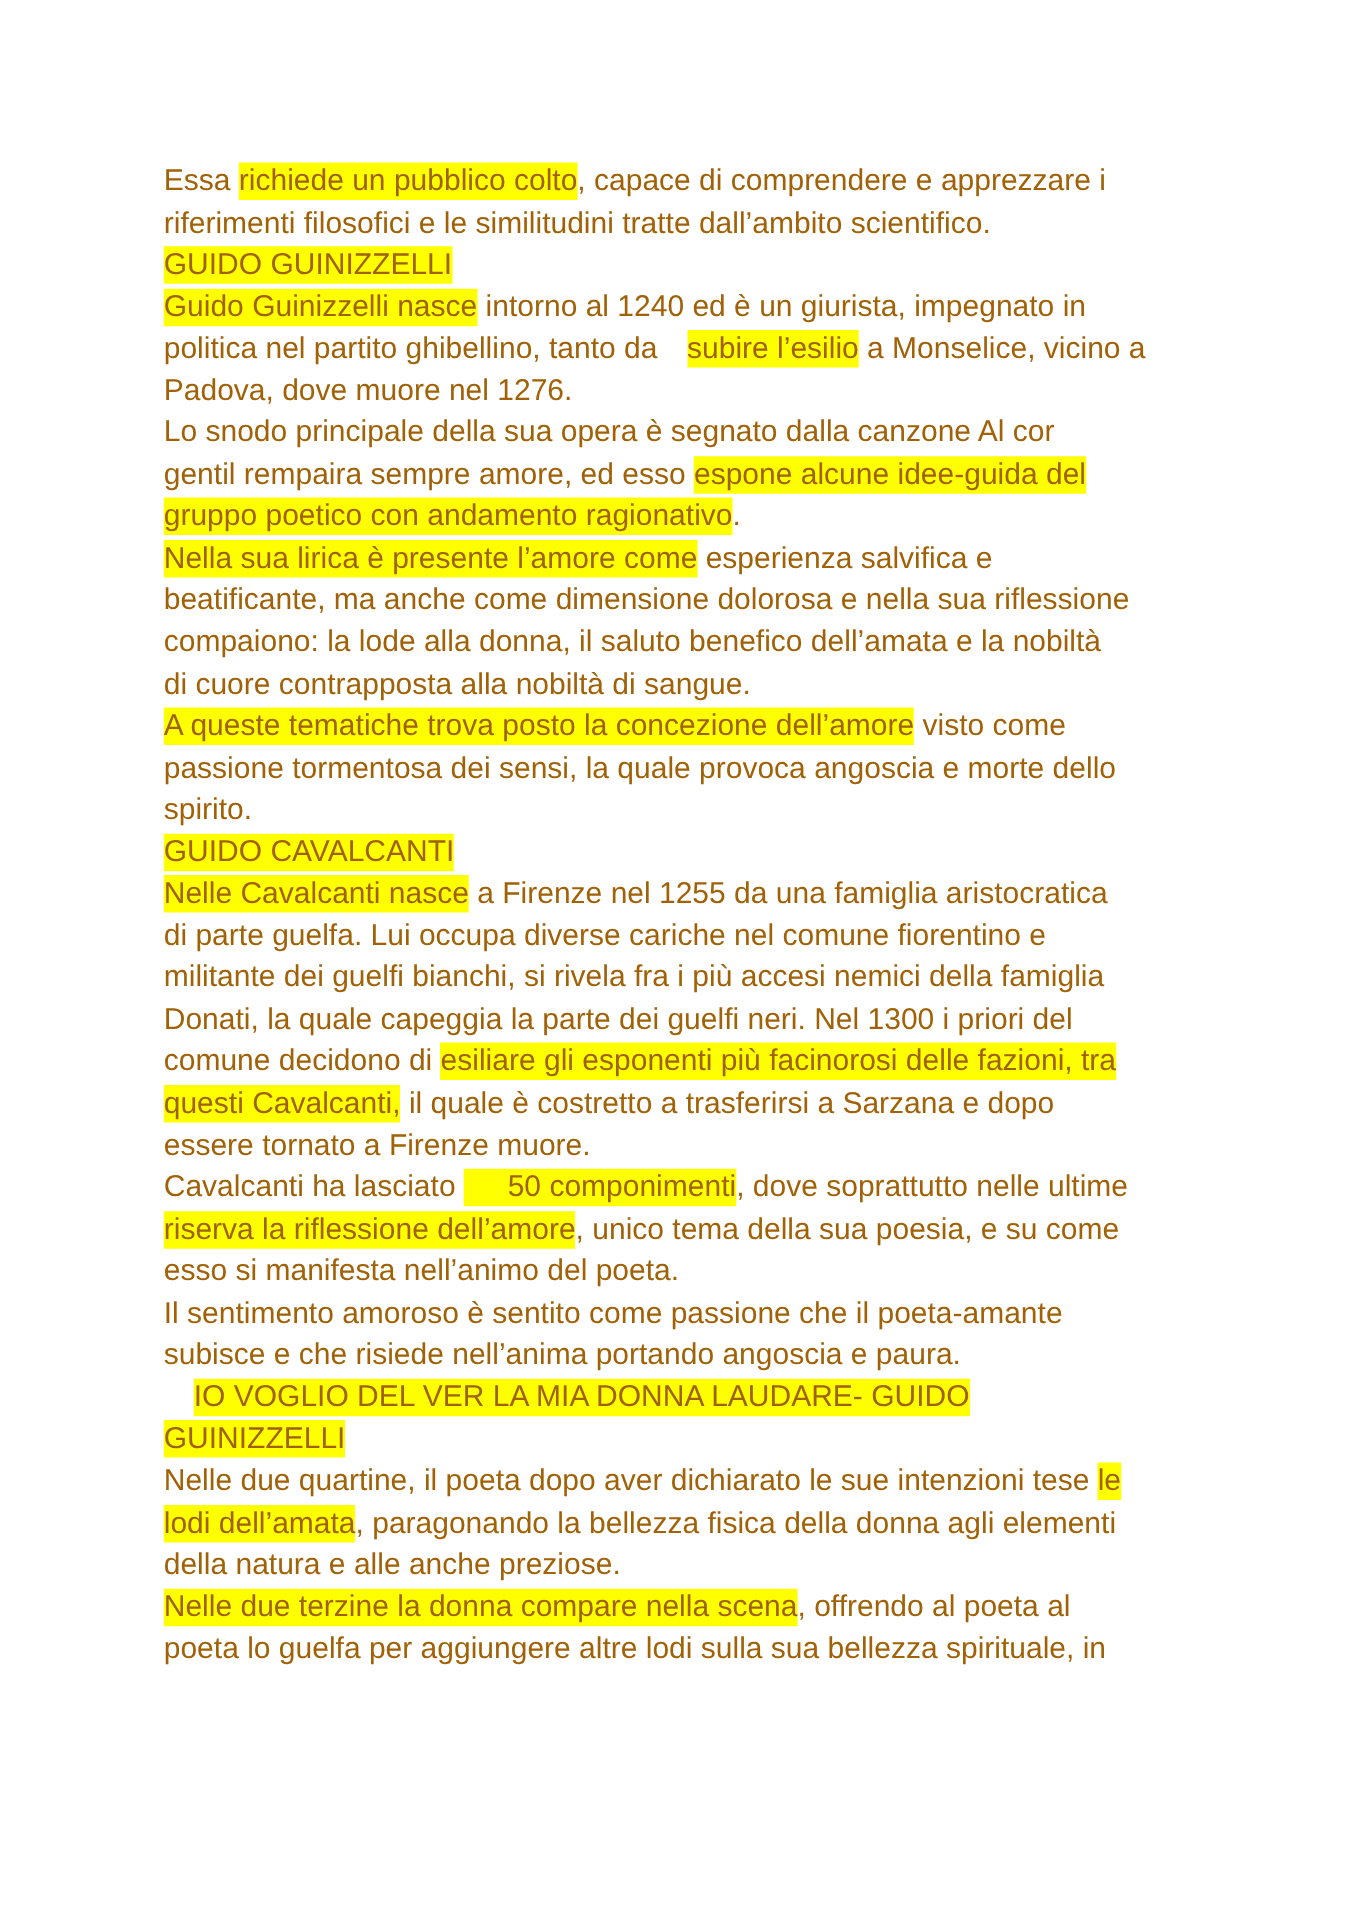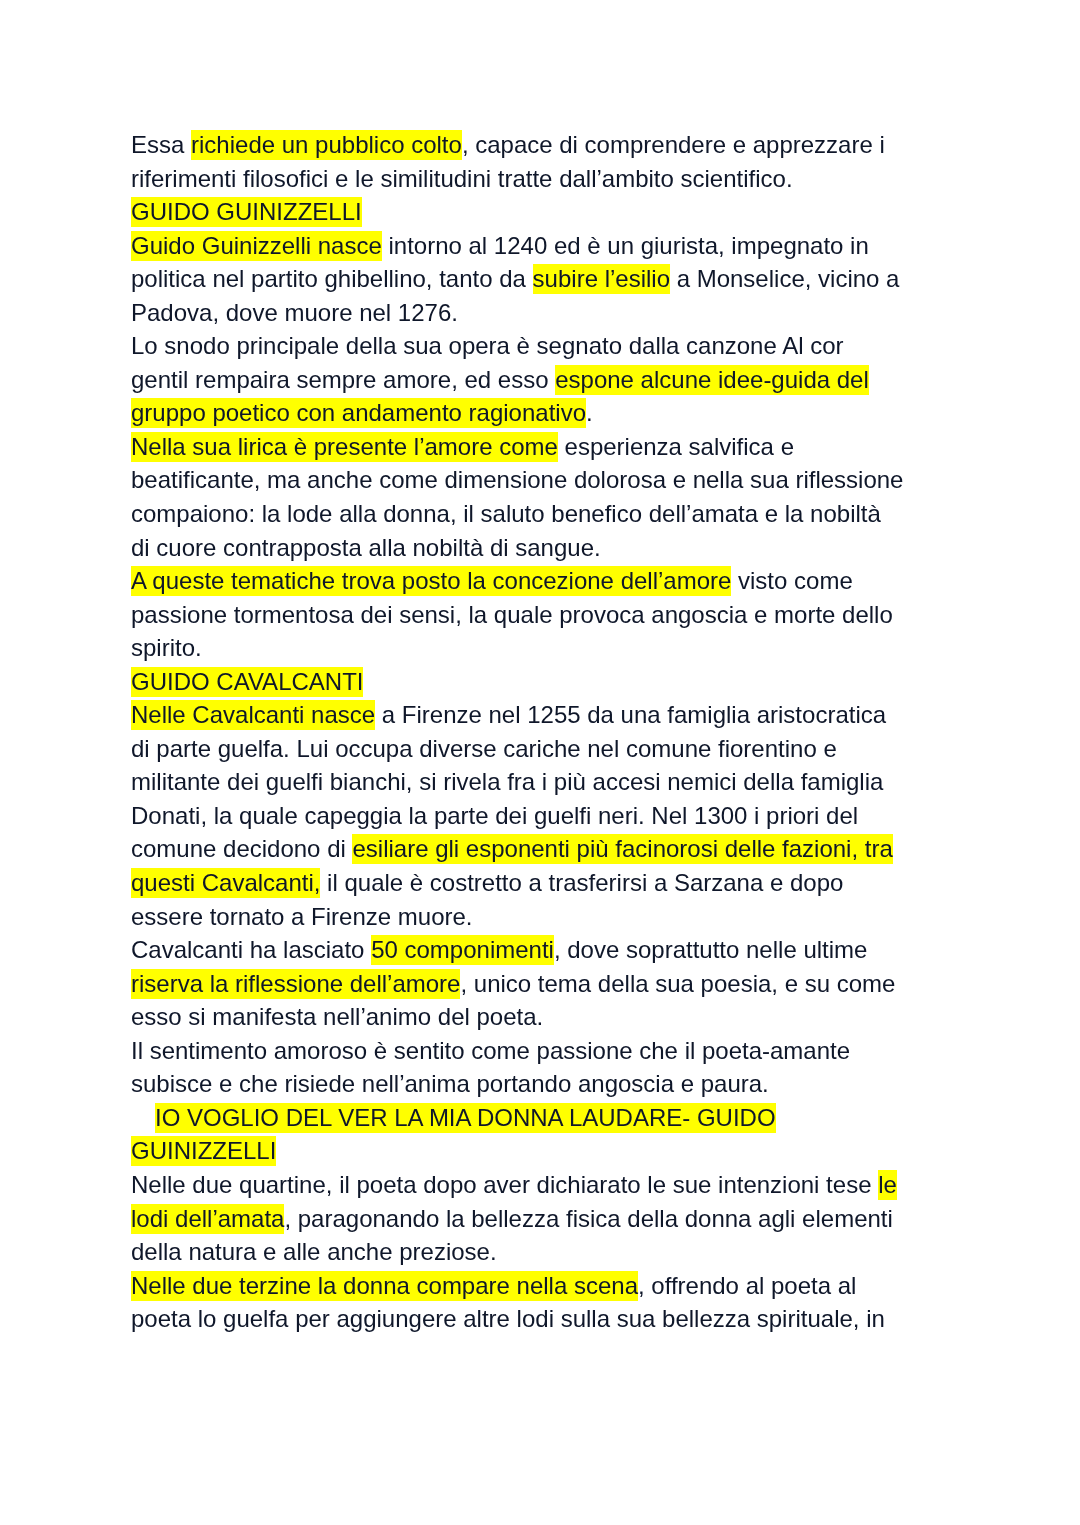--- a/index.html
+++ b/index.html
@@ -37,46 +37,46 @@
     }
     .hl {
       background: #ffff00;
       padding: 1px 0 2px 0;
     }
   </style>
 </head>
 <body>
 
 <div class="page">
-  <div class="doc-body" id="doc-body" style="color: #0f172a;">
+  <div class="doc-body" id="doc-body" style="color: #a16207;">
       <div class="line"><span>Essa </span><span class="hl" style="background: rgb(255, 255, 0);">richiede un pubblico colto</span><span>, capace di comprendere e apprezzare i</span></div>
       <div class="line"><span>riferimenti filosofici e le similitudini tratte dall’ambito scientifico.</span></div>
       <div class="line"><span class="hl" style="background: rgb(255, 255, 0);">GUIDO GUINIZZELLI</span></div>
       <div class="line"><span class="hl" style="background: rgb(255, 255, 0); margin-top: 44px;">Guido Guinizzelli nasce</span><span> intorno al 1240 ed è un giurista, impegnato in</span></div>
-      <div class="line"><span>politica nel partito ghibellino, tanto da </span><span class="hl" style="background: rgb(255, 255, 0);">subire l’esilio</span><span> a Monselice, vicino a</span></div>
+      <div class="line"><span>politica nel partito ghibellino, tanto da </span><span class="hl" style="background: rgb(255, 255, 0); margin-left: 17px;">subire l’esilio</span><span> a Monselice, vicino a</span></div>
       <div class="line"><span>Padova, dove muore nel 1276.</span></div>
       <div class="line"><span>Lo snodo principale della sua opera è segnato dalla canzone Al cor</span></div>
       <div class="line"><span>gentil rempaira sempre amore, ed esso </span><span class="hl" style="background: rgb(255, 255, 0);">espone alcune idee-guida del</span></div>
       <div class="line"><span class="hl" style="background: rgb(255, 255, 0);">gruppo poetico con andamento ragionativo</span><span>.</span></div>
       <div class="line"><span class="hl" style="background: rgb(255, 255, 0);">Nella sua lirica è presente l’amore come</span><span> esperienza salvifica e</span></div>
       <div class="line"><span>beatificante, ma anche come dimensione dolorosa e nella sua riflessione</span></div>
       <div class="line"><span>compaiono: la lode alla donna, il saluto benefico dell’amata e la nobiltà</span></div>
       <div class="line"><span>di cuore contrapposta alla nobiltà di sangue.</span></div>
       <div class="line"><span class="hl" style="background: rgb(255, 255, 0);">A queste tematiche trova posto la concezione dell’amore</span><span> visto come</span></div>
       <div class="line"><span>passione tormentosa dei sensi, la quale provoca angoscia e morte dello</span></div>
       <div class="line"><span>spirito.</span></div>
       <div class="line"><span class="hl" style="background: rgb(255, 255, 0);">GUIDO CAVALCANTI</span></div>
       <div class="line"><span class="hl" style="background: rgb(255, 255, 0);">Nelle Cavalcanti nasce</span><span> a Firenze nel 1255 da una famiglia aristocratica</span></div>
       <div class="line"><span>di parte guelfa. Lui occupa diverse cariche nel comune fiorentino e</span></div>
       <div class="line"><span>militante dei guelfi bianchi, si rivela fra i più accesi nemici della famiglia</span></div>
       <div class="line"><span>Donati, la quale capeggia la parte dei guelfi neri. Nel 1300 i priori del</span></div>
       <div class="line"><span>comune decidono di </span><span class="hl" style="background: rgb(255, 255, 0); text-align: center;">esiliare gli esponenti più facinorosi delle fazioni, tra</span></div>
       <div class="line"><span class="hl" style="background: rgb(255, 255, 0);">questi Cavalcanti,</span><span> il quale è costretto a trasferirsi a Sarzana e dopo</span></div>
       <div class="line"><span>essere tornato a Firenze muore.</span></div>
-      <div class="line"><span>Cavalcanti ha lasciato </span><span class="hl" style="background: rgb(255, 255, 0);">50 componimenti</span><span>, dove soprattutto nelle ultime</span></div>
+      <div class="line"><span>Cavalcanti ha lasciato </span><span class="hl" style="background: rgb(255, 255, 0); padding-left: 35px;">50 componimenti</span><span>, dove soprattutto nelle ultime</span></div>
       <div class="line"><span class="hl" style="background: rgb(255, 255, 0);">riserva la riflessione dell’amore</span><span>, unico tema della sua poesia, e su come</span></div>
       <div class="line"><span>esso si manifesta nell’animo del poeta.</span></div>
       <div class="line"><span>Il sentimento amoroso è sentito come passione che il poeta-amante</span></div>
       <div class="line"><span>subisce e che risiede nell’anima portando angoscia e paura.</span></div>
       <div class="line"><span class="hl" style="background: rgb(255, 255, 0); margin-left: 24px;">IO VOGLIO DEL VER LA MIA DONNA LAUDARE- GUIDO</span></div>
       <div class="line"><span class="hl" style="background: rgb(255, 255, 0);">GUINIZZELLI</span></div>
       <div class="line"><span>Nelle due quartine, il poeta dopo aver dichiarato le sue intenzioni tese </span><span class="hl" style="background: rgb(255, 255, 0);">le</span></div>
       <div class="line"><span class="hl" style="background: rgb(255, 255, 0);">lodi dell’amata</span><span>, paragonando la bellezza fisica della donna agli elementi</span></div>
       <div class="line"><span>della natura e alle anche preziose.</span></div>
       <div class="line"><span class="hl" style="background: rgb(255, 255, 0);">Nelle due terzine la donna compare nella scena</span><span>, offrendo al poeta al</span></div>

